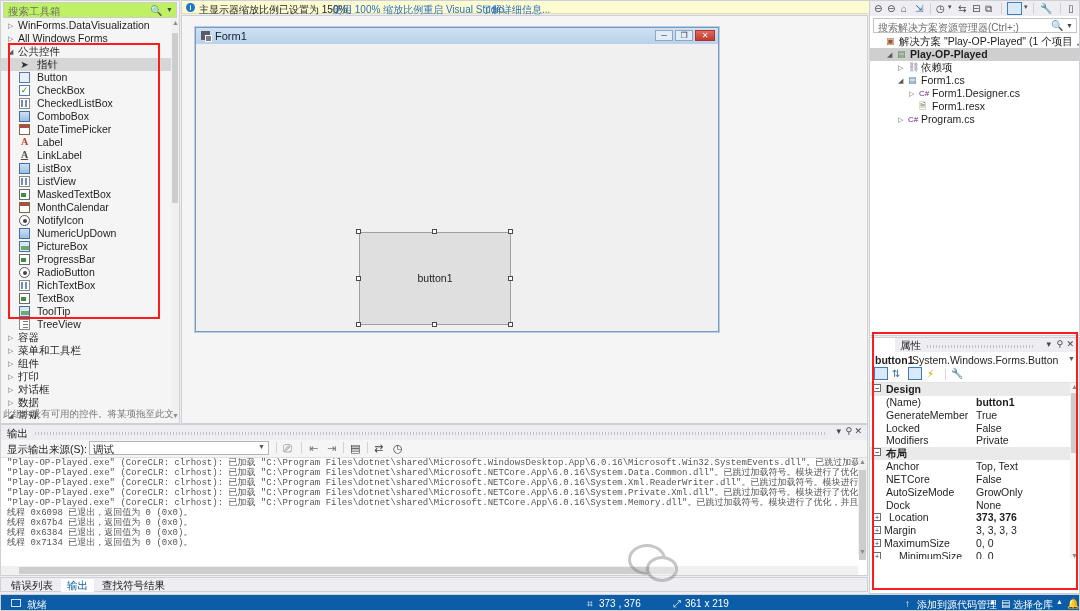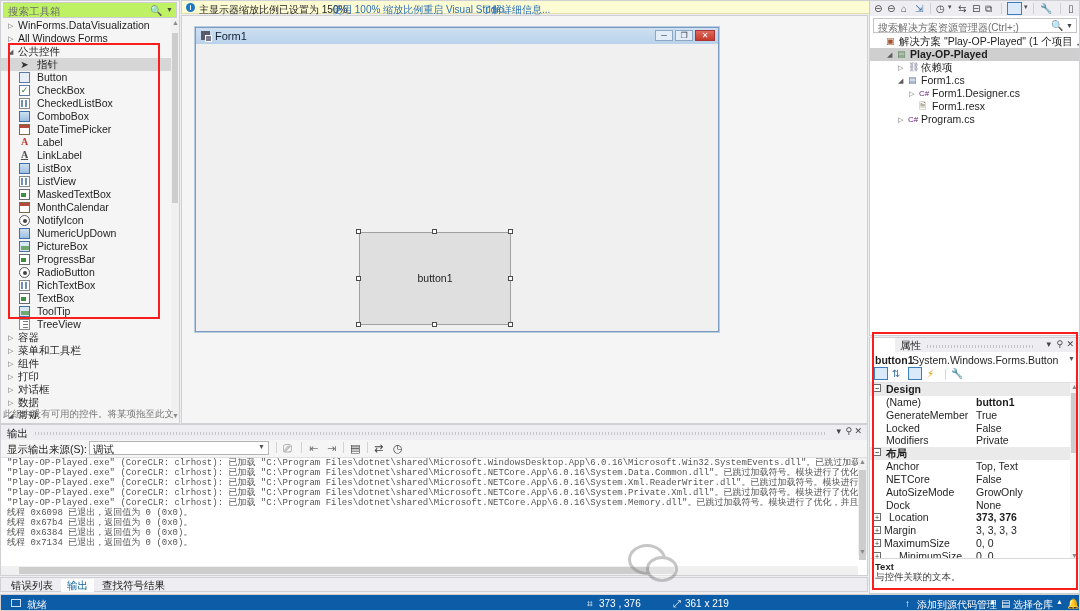--- a/index.html
+++ b/index.html
@@ -615,24 +615,20 @@
           <span class="v">0, 0</span>
         </div>
       </div>
 
     <div id="pr-vscroll">
       <div class="ar" style="top:0">▲</div>
       <div class="thumb"></div>
       <div class="ar" style="bottom:0">▼</div>
     </div>
 
-    <div id="pr-desc">
-      <span class="t1">Text</span>
-      <span class="t2">与控件关联的文本。</span>
-    </div>
   </div>
 
   <div class="redbox" style="left:872px;top:332px;width:206px;height:258px;"></div>
 
   <div id="wm">
     <span class="b1"></span>
     <span class="b2"></span>
   </div>
 
   <div id="status" class="panel">

